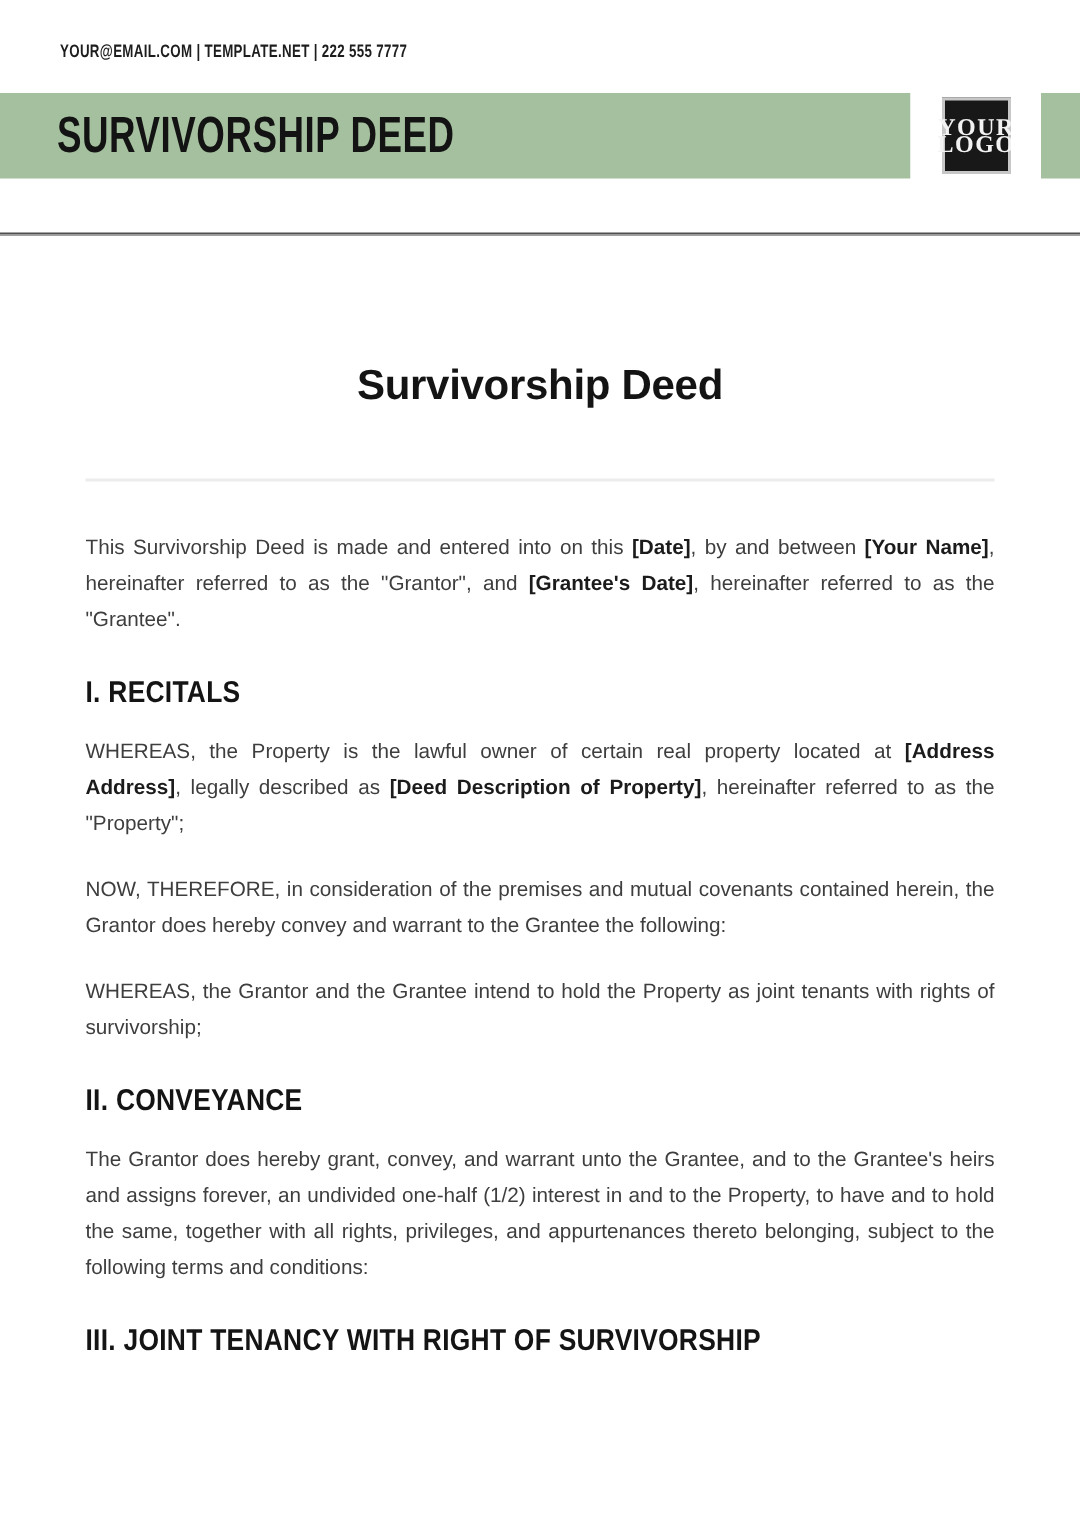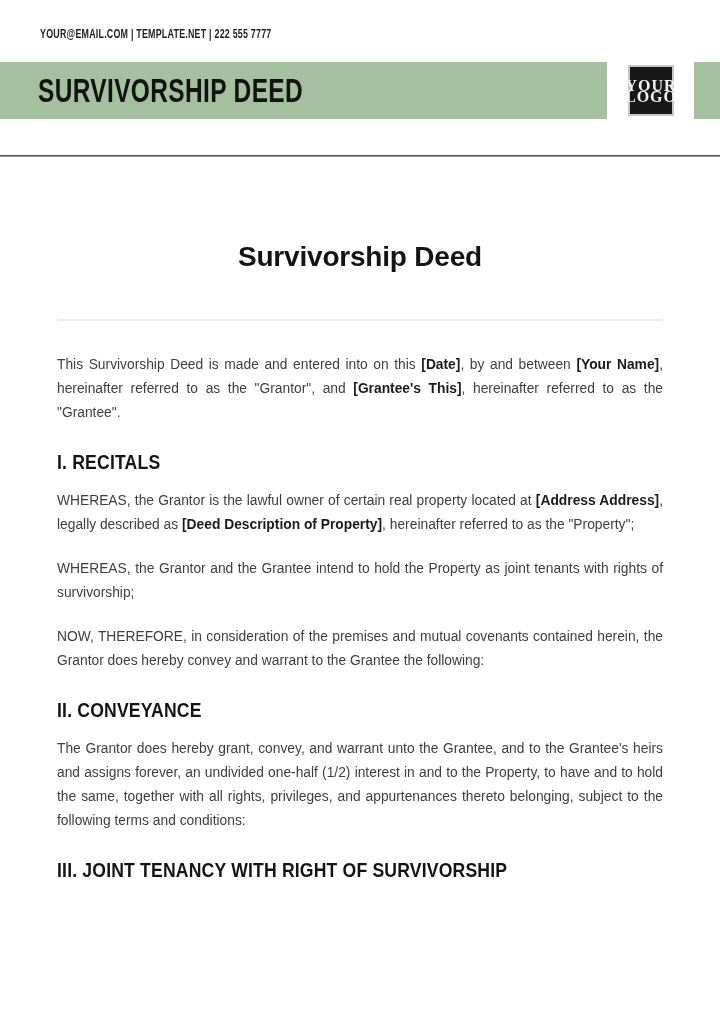--- a/index.html
+++ b/index.html
@@ -124,25 +124,25 @@
 </div>
 
 <div class="header-rule"></div>
 
 <div class="content">
 
   <h1 class="doc-title">Survivorship Deed</h1>
 
   <div class="title-divider"></div>
 
-  <p class="intro"><span>This Survivorship Deed is made and entered into on this </span><span class="b">[Date]</span><span>, by and between </span><span class="b">[Your Name]</span><span>, hereinafter referred to as the "Grantor", and </span><span class="b">[Grantee's This]</span><span>, hereinafter referred to as the "Grantee".</span></p>
+  <p class="intro"><span>This Survivorship Deed is made and entered into on this </span><span class="b">[Date]</span><span>, by and between </span><span class="b">[Your Name]</span><span>, hereinafter referred to as the "Grantor", and </span><span class="b">[Grantee's Date]</span><span>, hereinafter referred to as the "Grantee".</span></p>
 
   <h2 class="doc-h">I. RECITALS</h2>
-  <p><span>WHEREAS, the Grantor is the lawful owner of certain real property located at </span><span class="b">[Address Address]</span><span>, legally described as </span><span class="b">[Deed Description of Property]</span><span>, hereinafter referred to as the "Property";</span></p>
+  <p><span>WHEREAS, the Property is the lawful owner of certain real property located at </span><span class="b">[Address Address]</span><span>, legally described as </span><span class="b">[Deed Description of Property]</span><span>, hereinafter referred to as the "Property";</span></p>
+  <p><span>NOW, THEREFORE, in consideration of the premises and mutual covenants contained herein, the Grantor does hereby convey and warrant to the Grantee the following:</span></p>
   <p><span>WHEREAS, the Grantor and the Grantee intend to hold the Property as joint tenants with rights of survivorship;</span></p>
-  <p><span>NOW, THEREFORE, in consideration of the premises and mutual covenants contained herein, the Grantor does hereby convey and warrant to the Grantee the following:</span></p>
 
   <h2 class="doc-h">II. CONVEYANCE</h2>
   <p><span>The Grantor does hereby grant, convey, and warrant unto the Grantee, and to the Grantee's heirs and assigns forever, an undivided one-half (1/2) interest in and to the Property, to have and to hold the same, together with all rights, privileges, and appurtenances thereto belonging, subject to the following terms and conditions:</span></p>
 
   <h2 class="doc-h">III. JOINT TENANCY WITH RIGHT OF SURVIVORSHIP</h2>
 
 </div>
 
 </body></html>

